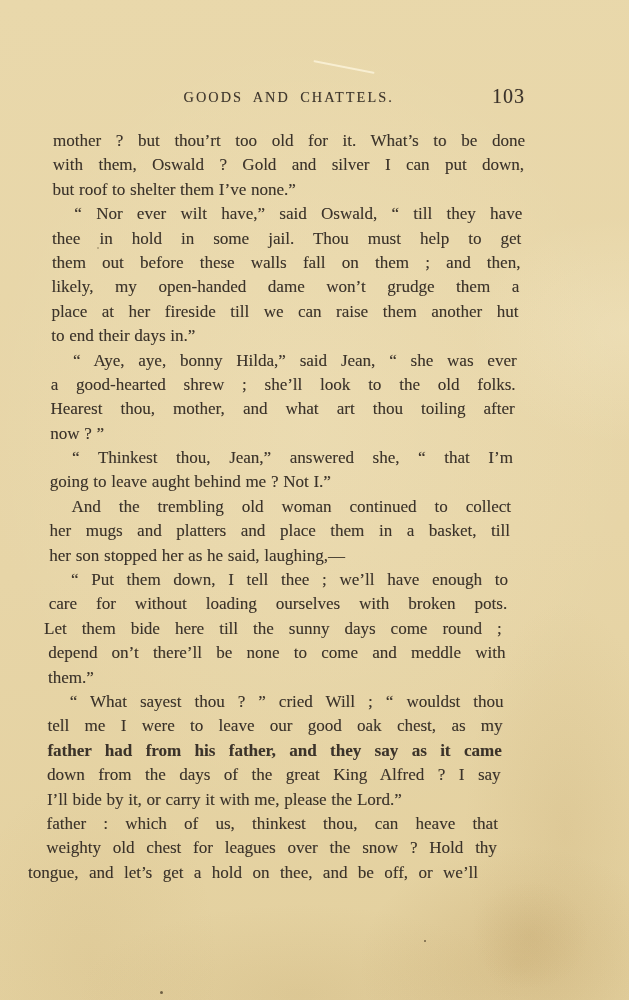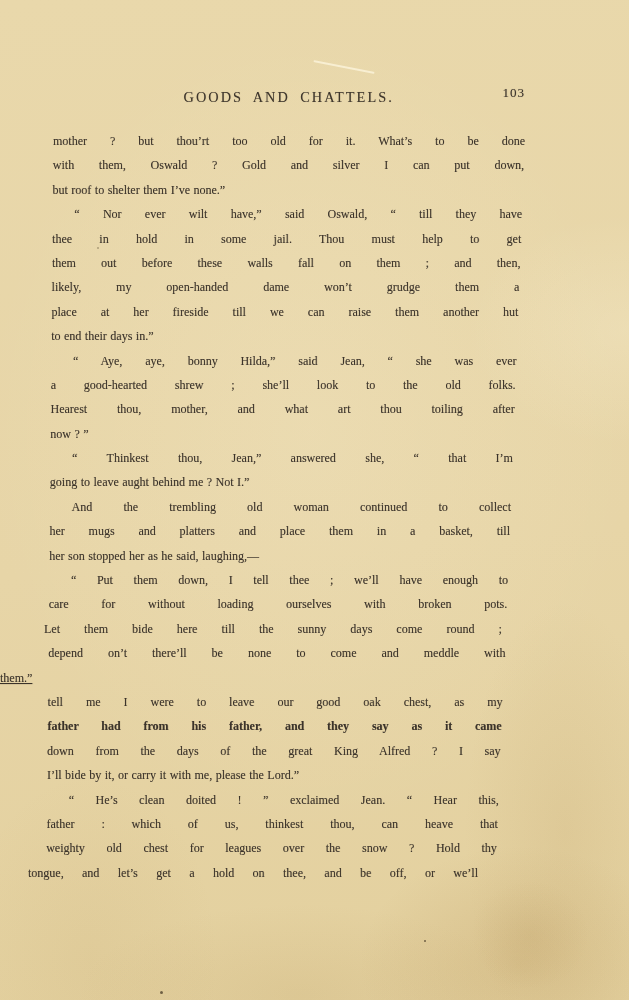--- a/index.html
+++ b/index.html
@@ -59,34 +59,34 @@
     letter-spacing: 2.2px;
     word-spacing: 5px;
     color: #3e362c;
     transform: scaleX(0.95);
     text-shadow: 0.3px 0.3px 0.7px rgba(62,54,44,0.35);
   }
   .page-number {
     position: absolute;
     right: 0;
     top: -3px;
-    font-size: 13px;
+    font-size: 20px;
     letter-spacing: 1px;
     color: #3a322a;
     text-shadow: 0.3px 0.3px 0.7px rgba(62,54,44,0.35);
   }
   .body-block {
     position: absolute;
     left: 0;
     top: 129px;
     width: 629px;
     z-index: 2;
   }
   .line {
-    font-size: 12px;
+    font-size: 17px;
     line-height: 24.4px;
     height: 24.4px;
     color: #3b332a;
     text-align: justify;
     text-align-last: justify;
     word-spacing: 0.5px;
     text-shadow: 0.3px 0.3px 0.6px rgba(59,51,42,0.32);
     white-space: nowrap;
   }
   .line.endline {
@@ -141,29 +141,29 @@
       <div>
         <div class="line indent" style="margin-left: 49.6px; width: 461.4px;">And the trembling old woman continued to collect</div>
         <div class="line" style="margin-left: 49.4px; width: 460.6px;">her mugs and platters and place them in a basket, till</div>
         <div class="line endline" style="margin-left: 49.2px; width: 459.9px;">her son stopped her as he said, laughing,—</div>
       </div>
       <div>
         <div class="line indent" style="margin-left: 48.9px; width: 459.2px;">“ Put them down, I tell thee ; we’ll have enough to</div>
         <div class="line" style="margin-left: 48.7px; width: 458.5px;">care for without loading ourselves with broken pots.</div>
         <div class="line" style="margin-left: 44px; width: 457.8px;">Let them bide here till the sunny days come round ;</div>
         <div class="line" style="margin-left: 48.3px; width: 457.1px;">depend on’t there’ll be none to come and meddle with</div>
-        <div class="line endline" style="width: 456.4px; text-decoration: underline;">them.”</div>
+        <div class="line endline" style="margin-left: 48px; width: 456.4px;">them.”</div>
       </div>
       <div>
+        <div class="line indent" style="margin-left: 47.8px; width: 455.7px;">“ What sayest thou ? ” cried Will ; “ wouldst thou</div>
         <div class="line" style="margin-left: 47.6px; width: 455px;">tell me I were to leave our good oak chest, as my</div>
         <div class="line" style="margin-left: 47.4px; width: 454.3px; font-weight: bold;">father had from his father, and they say as it came</div>
         <div class="line" style="margin-left: 47.1px; width: 453.5px;">down from the days of the great King Alfred ?  I say</div>
         <div class="line endline" style="margin-left: 46.9px; width: 452.8px; font-family: Liberation Serif, serif;">I’ll bide by it, or carry it with me, please the Lord.”</div>
       </div>
       <div>
-        <div class="line indent" style="margin-left: 46.7px; width: 452.1px;">“ He’s clean doited ! ” exclaimed Jean.  “ Hear this,</div>
         <div class="line" style="margin-left: 46.5px; width: 451.4px;">father :  which of us, thinkest thou, can heave that</div>
         <div class="line" style="margin-left: 46.2px; width: 450.7px;">weighty old chest for leagues over the snow ?  Hold thy</div>
         <div class="line" style="margin-left: 28px; width: 450px;">tongue, and let’s get a hold on thee, and be off, or we’ll</div>
       </div>
     </div>
 
 </div>
 
 </body></html>

